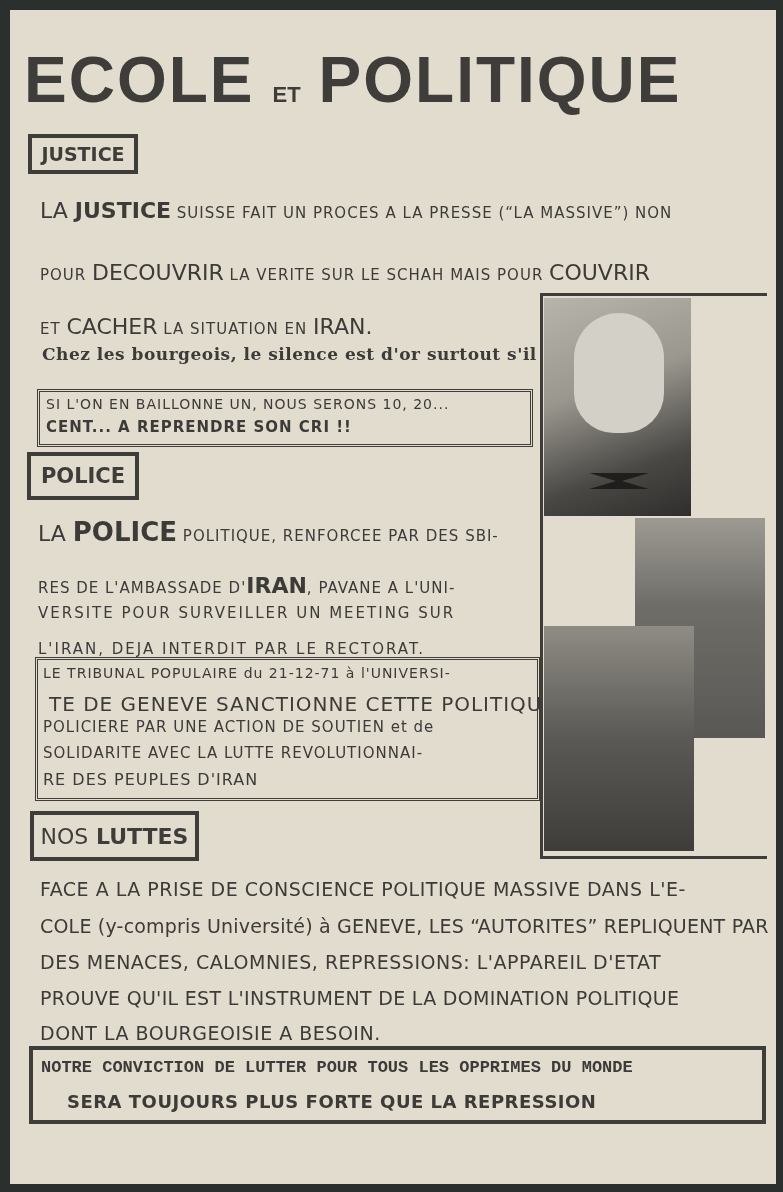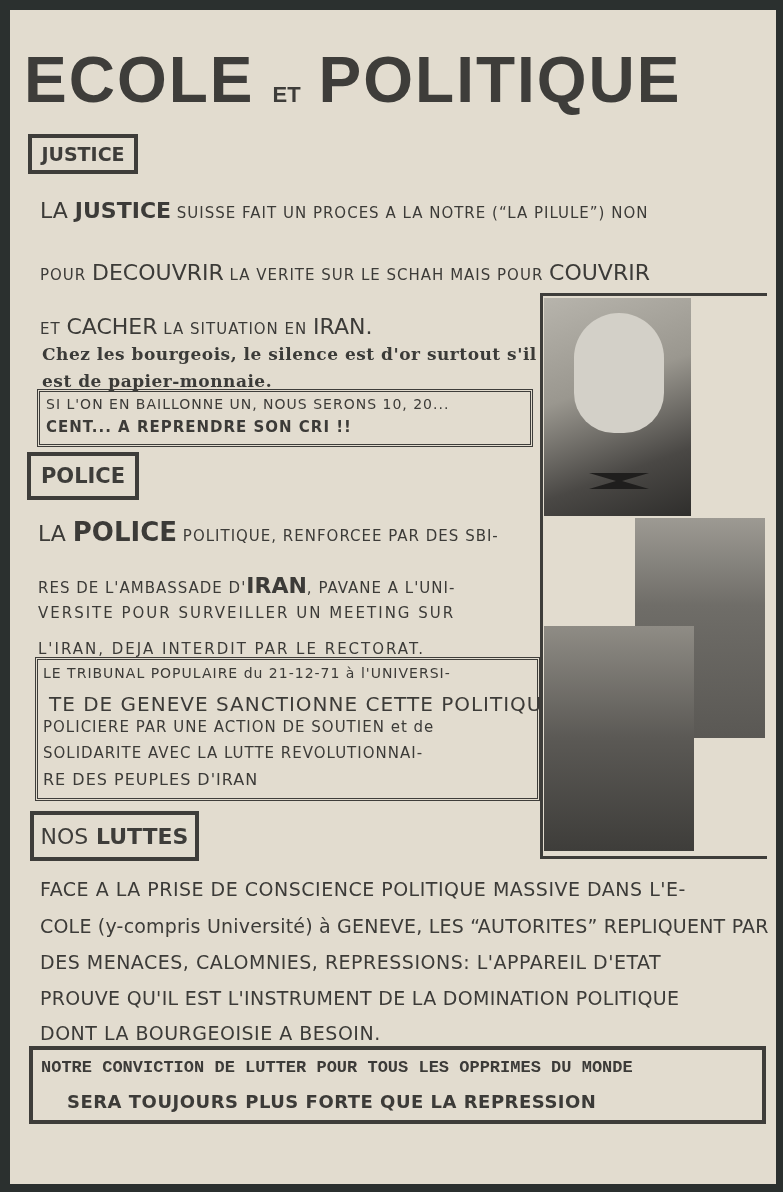--- a/index.html
+++ b/index.html
@@ -40,30 +40,29 @@
 
   <div class="abs title">
     <span>ECOLE</span><span class="small">ET</span><span>POLITIQUE</span>
   </div>
 
   <div class="hbox" style="left:18px; top:124px; width:102px; height:32px; font-size:19px;">
     <span>JUSTICE</span>
   </div>
 
   <div class="abs txt" style="left:30px; top:188px;">
-    <span class="big">LA </span><span class="big bold">JUSTICE</span><span> SUISSE FAIT UN PROCES A LA NOTRE (“LA PILULE”) NON</span>
+    <span class="big">LA </span><span class="big bold">JUSTICE</span><span> SUISSE FAIT UN PROCES A LA PRESSE (“LA MASSIVE”) NON</span>
   </div>
   <div class="abs txt" style="left:30px; top:250px;">
     <span>POUR </span><span class="big">DECOUVRIR</span><span> LA VERITE SUR LE SCHAH MAIS POUR </span><span class="big">COUVRIR</span>
   </div>
   <div class="abs txt" style="left:30px; top:304px;">
     <span>ET </span><span class="big">CACHER</span><span> LA SITUATION EN </span><span class="big">IRAN.</span>
   </div>
   <div class="abs hand" style="left:32px; top:334px;">Chez les bourgeois, le silence est d'or surtout s'il</div>
-  <div class="abs hand" style="left:32px; top:361px;">est de papier-monnaie.</div>
 
   <div class="box2" style="left:27px; top:379px; width:490px; height:52px;">
     <div class="abs txt" style="left:6px; top:4px; font-size:14px;">SI L'ON EN BAILLONNE UN, NOUS SERONS 10, 20...</div>
     <div class="abs txt bold" style="left:6px; top:26px; font-size:15px;">CENT... A REPRENDRE SON CRI !!</div>
   </div>
 
   <div class="hbox" style="left:17px; top:442px; width:104px; height:40px; font-size:21px;">
     <span>POLICE</span>
   </div>
 

